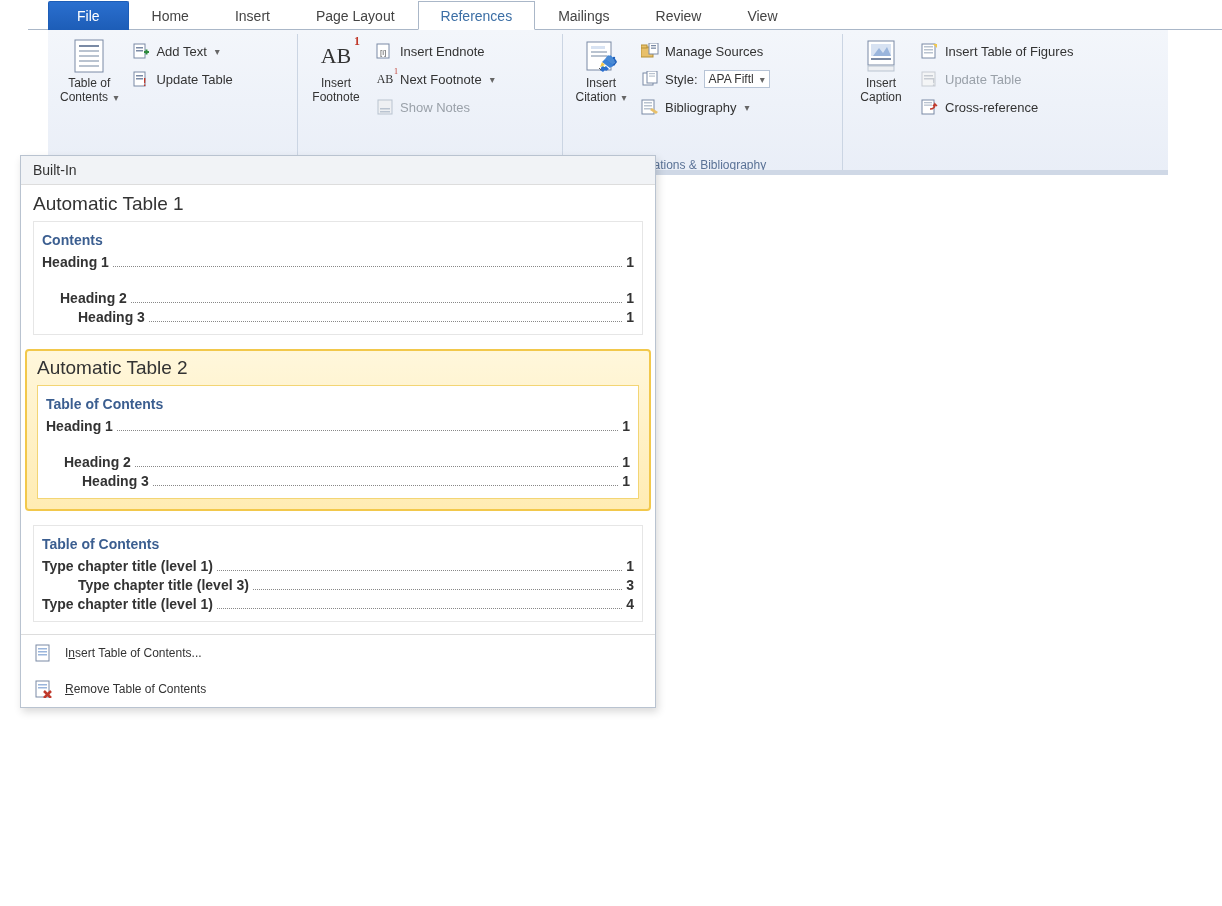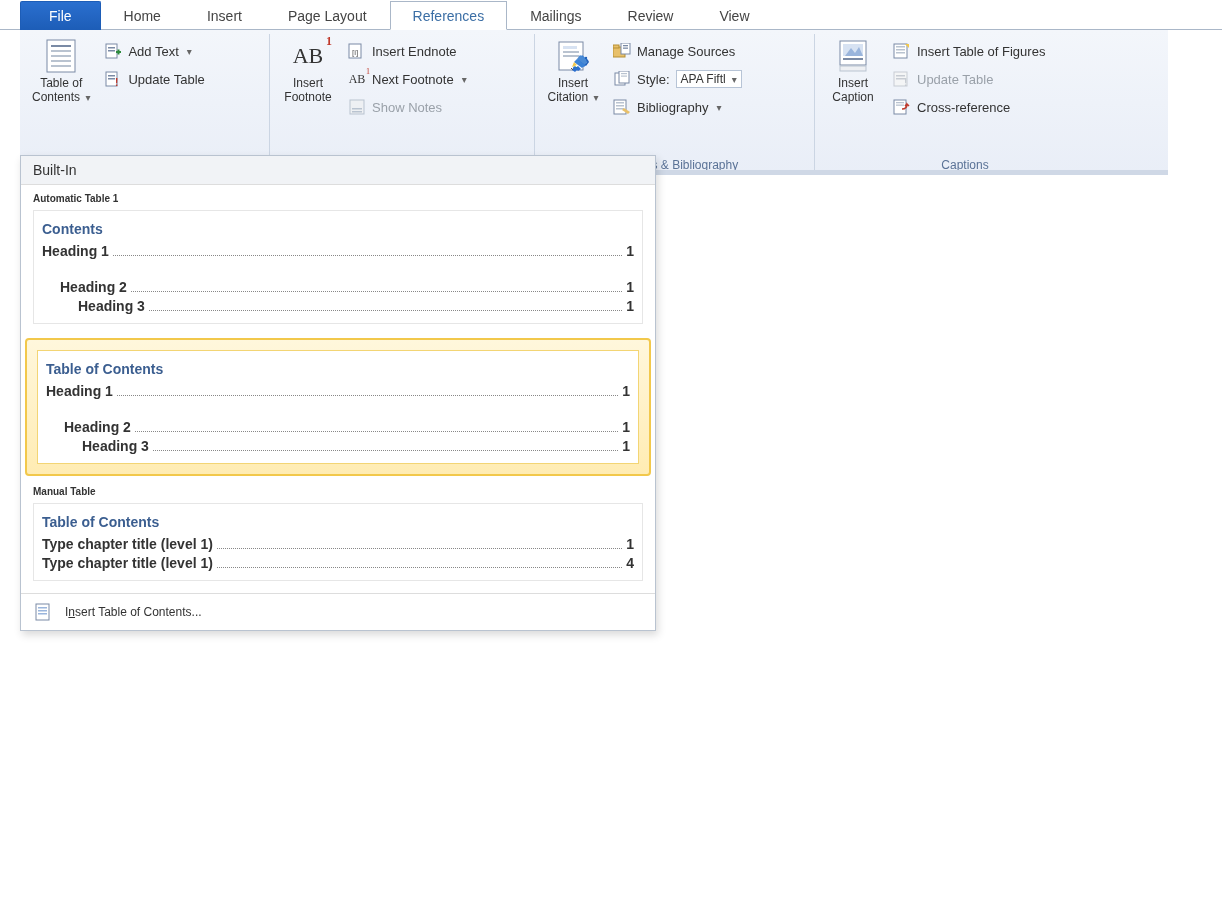--- a/index.html
+++ b/index.html
@@ -1,17 +1,17 @@
 <!DOCTYPE html>
 <html><head>
 <meta charset="utf-8">
 <style>
   * { box-sizing: border-box; margin: 0; padding: 0; }
   body { font-family: "Segoe UI", Tahoma, sans-serif; font-size: 13px; color: #333; background: #fff; }
-  .app { width: 1222px; }
+  .app { width: 1222px; padding-left: 28px; }
 
   
   .tabs { display: flex; align-items: stretch; height: 30px; border-bottom: 1px solid #aab7c8; padding-left: 20px; background:#fff;}
   .tab { display:flex; align-items:center; padding: 0 22px; font-size: 14px; color: #444; cursor:pointer; border:1px solid transparent; border-bottom:none; position:relative; top:1px;}
   .tab.file { background: linear-gradient(#2a6fcf,#1d5db7); color:#fff; border-color:#1d5db7; font-weight:normal; border-radius:2px 2px 0 0; padding:0 28px;}
   .tab.active { background:#fff; border:1px solid #aab7c8; border-bottom:1px solid #fff; color:#3b6ea5;}
 
   
   .ribbon { display:flex; background: linear-gradient(#f3f6fb,#e9eef7); border-bottom:1px solid #b7c4d6; padding: 4px 0 0 0px; margin-left:20px; margin-right:54px; position:relative; height:145px;}
   .ribbon::after { content:""; position:absolute; left:0; right:0; top:140px; height:18px; background:#cfd8e6;}
@@ -25,21 +25,21 @@
   .smallbtn { display:flex; align-items:center; gap:6px; font-size:13px; color:#333; cursor:pointer; white-space:nowrap; padding:2px 4px;}
   .smallbtn.disabled { color:#9aa1a9; }
   .dd { font-size:10px; color:#666; margin-left:2px;}
   .ic16 { width:18px; height:18px; display:inline-flex; align-items:center; justify-content:center;}
   .styleval { border:1px solid #b7c4d6; background:#fff; padding:1px 4px; font-size:12px; display:inline-flex; align-items:center; gap:4px;}
 
   
   .gallery { position:absolute; left:20px; top:155px; width:636px; background:#fff; border:1px solid #b9c3d0; box-shadow: 2px 4px 8px rgba(0,0,0,0.15); z-index:5;}
   .gal-header { font-weight:normal; font-size:14px; color:#333; padding:6px 12px; background:#f1f3f6; border-bottom:1px solid #ddd;}
   .gal-item { padding: 8px 12px 12px 12px; cursor:pointer; }
-  .gal-item .title { font-weight:bold; font-size:10px; color:#333; margin-bottom:6px;}
+  .gal-item .title { font-weight:normal; font-size:19px; color:#333; margin-bottom:6px;}
   .gal-item.highlight { background: linear-gradient(#fff7dc,#ffecb3); border:2px solid #f2c84b; border-radius:4px; margin:2px 4px; padding:6px 10px 10px 10px;}
   .preview { background:#fff; border:1px solid #e6e6e6; padding:10px 8px 6px 8px; margin-top:4px;}
   .gal-item.highlight .preview { border-color:#f3d574; }
   .prev-title { color:#3b5e90; font-weight:bold; font-size:14px; margin-bottom:6px;}
   .tocrow { display:flex; align-items:flex-end; font-size:14px; color:#333; margin:3px 0;}
   .tocrow .txt { white-space:nowrap; font-weight:bold;}
   .tocrow .dots { flex:1; border-bottom:1px dotted #888; margin: 0 4px 3px 4px; }
   .tocrow .pg { white-space:nowrap; font-weight:bold;}
   .ind1 { padding-left:18px;margin-top:20px; } .ind2 { padding-left:36px; }
   .gal-footer { border-top:1px solid #ddd; }
@@ -283,21 +283,20 @@
                   <rect x="1" y="1" width="12" height="14" fill="#fff" stroke="#7a8aa5"></rect>
                   <rect x="3" y="3" width="8" height="1.3" fill="#b9c3d0"></rect>
                   <rect x="3" y="5.5" width="8" height="1.3" fill="#b9c3d0"></rect>
                   <path d="M9 10 q5 0 5 -5 l2 2 m-2 -2 l-2 2" fill="none" stroke="#c0392b" stroke-width="1.5"></path>
                 </svg>
             </span>
             <span>Cross-reference</span>
           </div>
         </div>
       </div>
-      <div class="group-label">Captions</div>
     </div>
 
   </div>
 
   <div class="gallery">
     <div class="gal-header">Built-In</div>
 
     <div class="gal-item">
       <div class="title">Automatic Table 1</div>
       <div class="preview">
@@ -314,20 +313,21 @@
           </div>
           <div class="tocrow ind2">
             <span class="txt">Heading 3</span>
             <span class="dots"></span>
             <span class="pg">1</span>
           </div>
         </div>
     </div>
 
     <div class="gal-item highlight">
+      <div class="title">Automatic Table 2</div>
       <div class="preview">
         <div class="prev-title">Table of Contents</div>
       <div class="tocrow">
             <span class="txt">Heading 1</span>
             <span class="dots"></span>
             <span class="pg">1</span>
           </div>
           <div class="tocrow ind1">
             <span class="txt">Heading 2</span>
             <span class="dots"></span>
@@ -335,27 +335,31 @@
           </div>
           <div class="tocrow ind2">
             <span class="txt">Heading 3</span>
             <span class="dots"></span>
             <span class="pg">1</span>
           </div>
         </div>
     </div>
 
     <div class="gal-item">
-      <div class="title">Manual Table</div>
       <div class="preview">
         <div class="prev-title">Table of Contents</div>
       <div class="tocrow">
             <span class="txt">Type chapter title (level 1)</span>
             <span class="dots"></span>
             <span class="pg">1</span>
+          </div>
+          <div class="tocrow ind2">
+            <span class="txt">Type chapter title (level 3)</span>
+            <span class="dots"></span>
+            <span class="pg">3</span>
           </div>
           <div class="tocrow">
             <span class="txt">Type chapter title (level 1)</span>
             <span class="dots"></span>
             <span class="pg">4</span>
           </div>
         </div>
     </div>
 
     <div class="gal-footer">
@@ -363,16 +367,27 @@
         <span class="ic16">
           <svg width="18" height="18">
               <rect x="2" y="1" width="13" height="16" fill="#fff" stroke="#7a8aa5"></rect>
               <rect x="4" y="4" width="9" height="1.5" fill="#9ab5dc"></rect>
               <rect x="4" y="7" width="9" height="1.5" fill="#9ab5dc"></rect>
               <rect x="4" y="10" width="9" height="1.5" fill="#9ab5dc"></rect>
             </svg>
         </span>
         <span class="u"><span>I</span><span class="ul">n</span><span>sert Table of Contents...</span></span>
       </div>
+      <div class="gal-fitem">
+        <span class="ic16">
+          <svg width="18" height="18">
+              <rect x="2" y="1" width="13" height="16" fill="#fff" stroke="#7a8aa5"></rect>
+              <rect x="4" y="4" width="9" height="1.5" fill="#9ab5dc"></rect>
+              <rect x="4" y="7" width="9" height="1.5" fill="#9ab5dc"></rect>
+              <path d="M10 11 l7 7 M17 11 l-7 7" stroke="#c0392b" stroke-width="2.5"></path>
+            </svg>
+        </span>
+        <span class="u"><span></span><span class="ul">R</span><span>emove Table of Contents</span></span>
+      </div>
     </div>
   </div>
 
 </div>
 
 </body></html>

